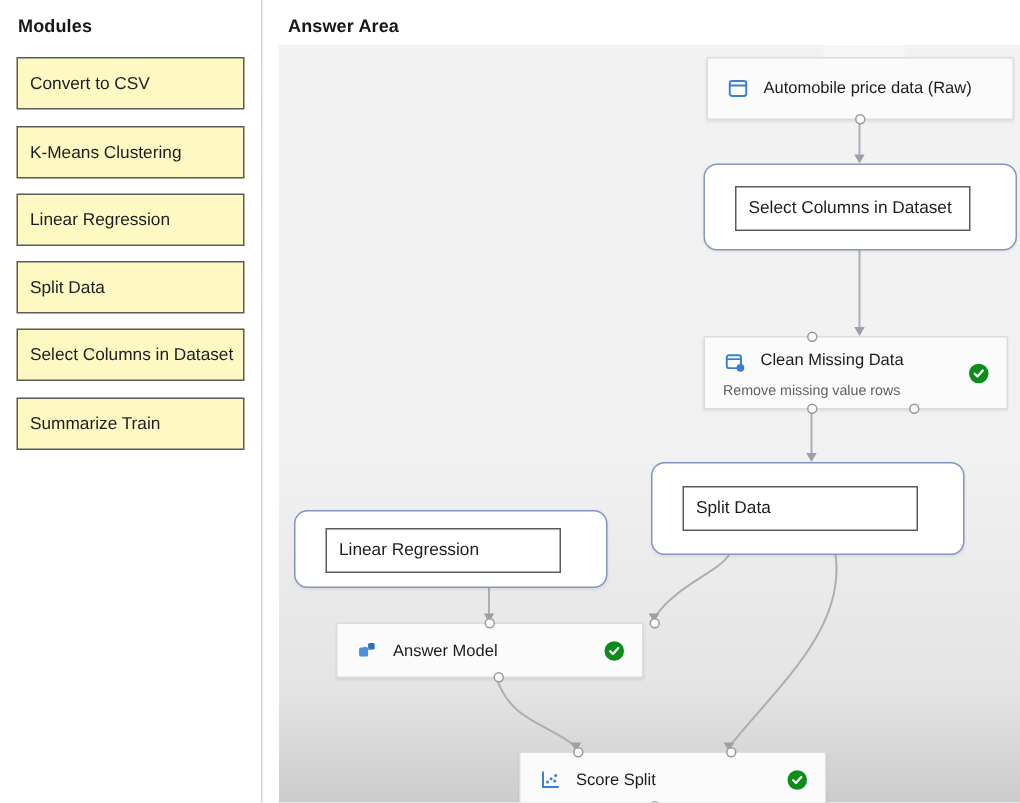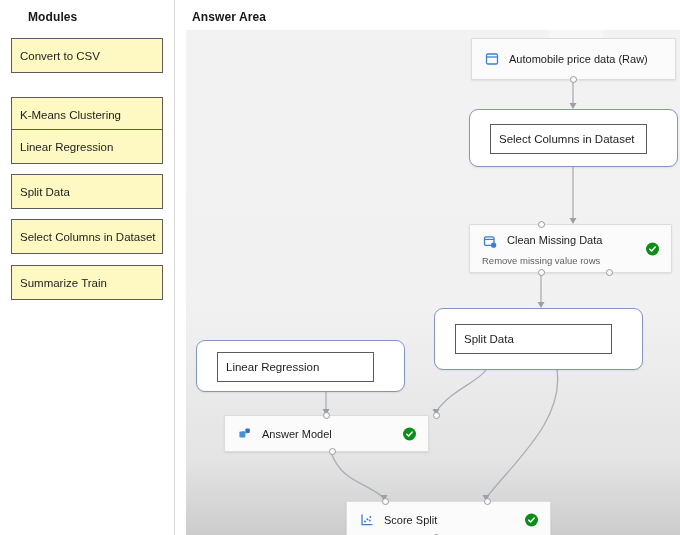--- a/index.html
+++ b/index.html
@@ -11,21 +11,21 @@
     position:relative;
   }
   
   #modules-panel{
     position:absolute;left:0;top:0;width:175px;height:535px;
     background:#ffffff;
     border-right:1px solid #d8d8d8;
     box-sizing:border-box;
   }
   #modules-title{
-    position:absolute;left:28px;top:10px;
+    position:absolute;left:12px;top:10px;
     font-size:12px;font-weight:bold;color:#171717;
     letter-spacing:.1px;
   }
   .module-chip{
     position:absolute;left:11px;width:152px;height:35px;
     border:1px solid #5b5b5b;
     background:#fef9c3;
     box-sizing:border-box;
     display:flex;align-items:center;
     padding-left:8px;
@@ -109,21 +109,21 @@
 </style>
 </head>
 <body>
 
 <div id="modules-panel">
   <div id="modules-title">Modules</div>
 
   <div class="module-chip" style="top:38px">
     <span>Convert to CSV</span>
   </div>
-  <div class="module-chip" style="top:97px">
+  <div class="module-chip" style="top:84px">
     <span>K-Means Clustering</span>
   </div>
   <div class="module-chip" style="top:129px">
     <span>Linear Regression</span>
   </div>
   <div class="module-chip" style="top:174px">
     <span>Split Data</span>
   </div>
   <div class="module-chip" style="top:219px">
     <span>Select Columns in Dataset</span>

